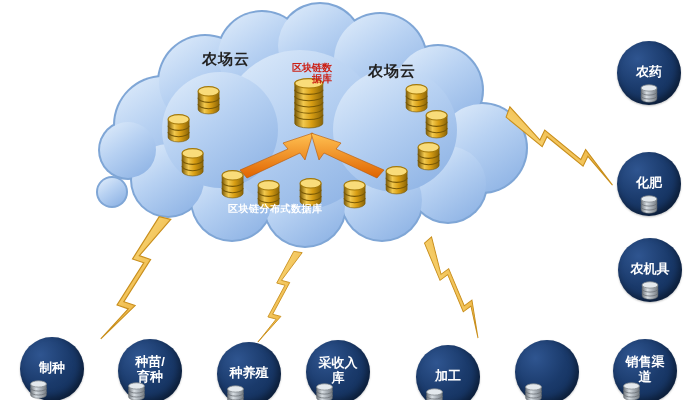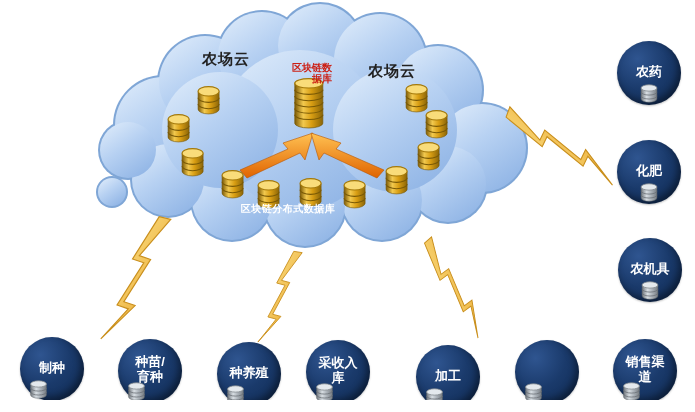--- a/index.html
+++ b/index.html
@@ -13,21 +13,21 @@
     position:absolute;font-size:15px;font-weight:bold;color:#222;
     letter-spacing:1px;white-space:nowrap;
   }
   .red-label{
     position:absolute;left:286px;top:62px;width:46px;
     font-size:10px;line-height:1.1;font-weight:bold;color:#cc1f14;
     text-align:right;word-break:break-all;
   }
   .white-label{
     position:absolute;left:228px;top:202px;width:120px;
-    font-size:10px;font-weight:bold;color:#ffffff;text-align:center;
+    font-size:10px;font-weight:bold;color:#ffffff;
     white-space:nowrap;letter-spacing:0.5px;
   }
   .node{
     position:absolute;width:64px;height:64px;border-radius:50%;
     background:radial-gradient(circle at 32% 28%, #2f5590 0%, #1a3a6b 48%, #0f2a52 100%);
     box-shadow:inset -3px -4px 7px rgba(0,0,0,0.4), 0 1px 2px rgba(0,0,0,0.25);
     display:flex;align-items:center;justify-content:center;
   }
   .node-label{
     color:#ffffff;font-size:13px;font-weight:bold;line-height:1.15;
@@ -167,21 +167,21 @@
   <div class="cloud-label" style="left:368px;top:62px">农场云</div>
   <div class="red-label">区块链数据库</div>
   <div class="white-label">区块链分布式数据库</div>
 
   <div class="node side" style="left:617px;top:41px">
     <span class="node-label">农药</span>
     <svg class="gray-db" viewBox="0 0 24 26">
         <use href="#dbGray"></use>
       </svg>
   </div>
-  <div class="node side" style="left:617px;top:140px">
+  <div class="node side" style="left:617px;top:152px">
     <span class="node-label">化肥</span>
     <svg class="gray-db" viewBox="0 0 24 26">
         <use href="#dbGray"></use>
       </svg>
   </div>
   <div class="node side" style="left:618px;top:238px">
     <span class="node-label">农机具</span>
     <svg class="gray-db" viewBox="0 0 24 26">
         <use href="#dbGray"></use>
       </svg>

